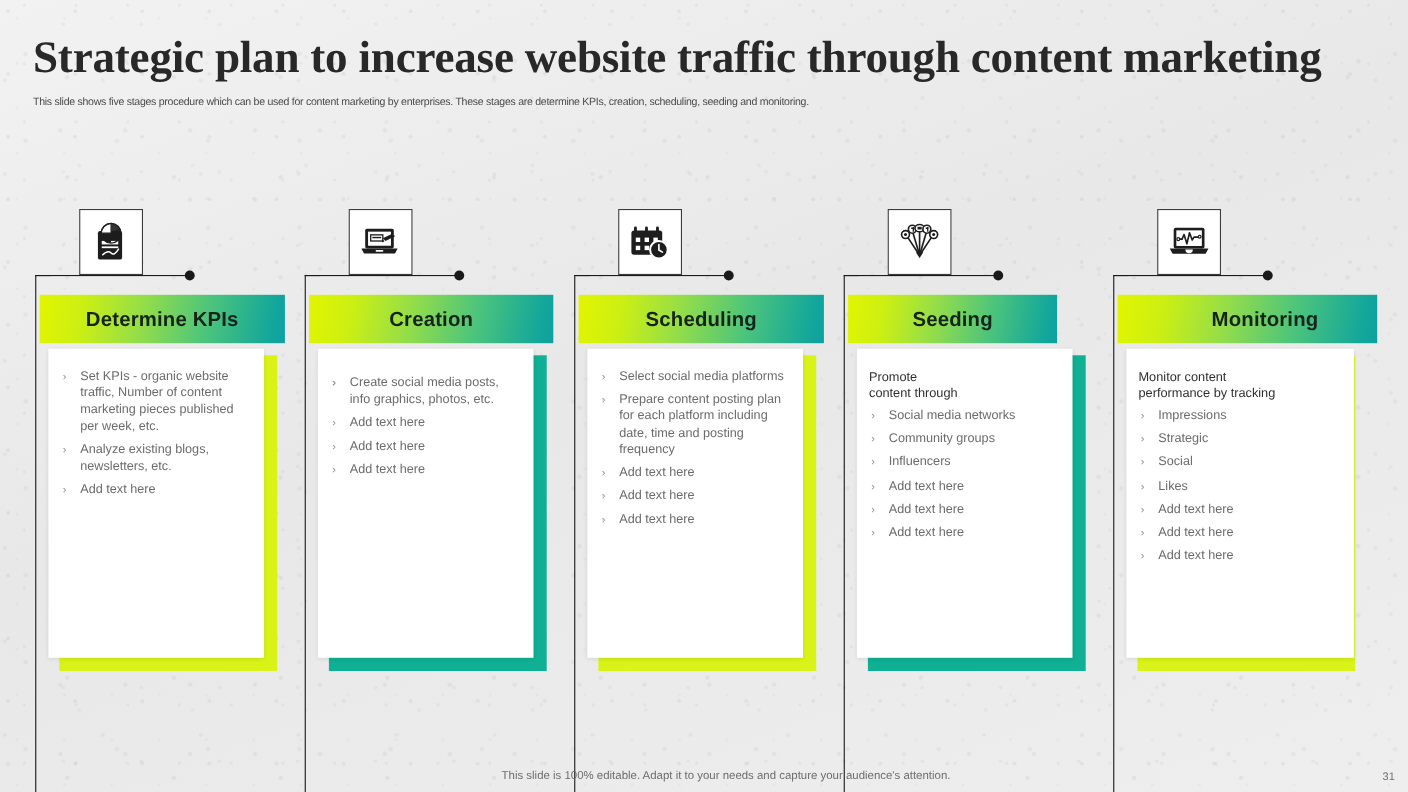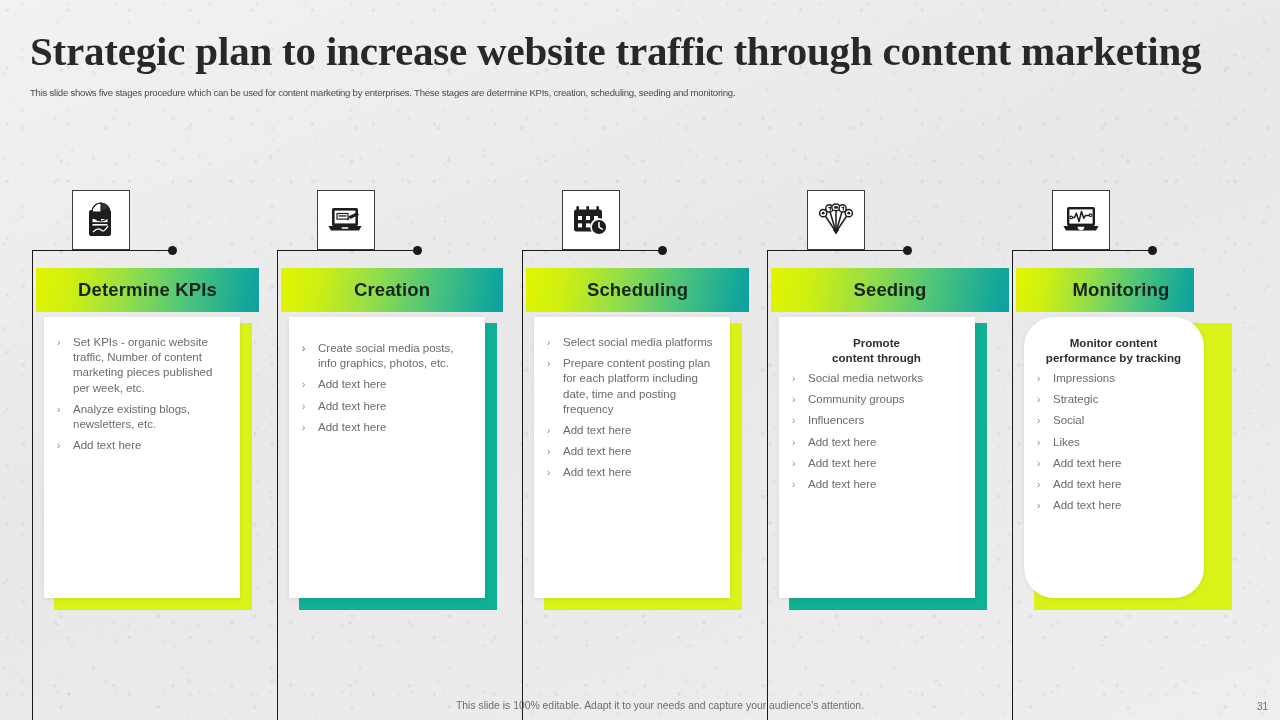--- a/index.html
+++ b/index.html
@@ -168,26 +168,25 @@
     width: 196px;
     height: 281px;
     background: #ffffff;
     box-shadow: 0 1px 4px rgba(0,0,0,.09);
     padding: 18px 12px 10px 11px;
     z-index: 2;
   }
 
   .card-heading {
     font-size: 11.6px;
-    font-weight: bold;
+    font-weight: normal;
     line-height: 15px;
     color: #2e2e2e;
     margin-bottom: 6px;
     white-space: pre-line;
-    text-align: center;
   }
 
   ul.bullets { list-style: none; }
   ul.bullets li {
     position: relative;
     padding-left: 18px;
     font-size: 11.5px;
     line-height: 15.2px;
     color: #6b6b6b;
     margin-bottom: 6px;
@@ -349,21 +348,21 @@
       <circle cx="31.8" cy="10.2" r="3.6" fill="#ffffff" stroke="#1d1d1d" stroke-width="1.5"></circle>
       <path d="M13.3 3.4 v4.2 M11.4 4.5 h2.6" stroke="#1d1d1d" stroke-width="1.2"></path>
       <path d="M26.4 3.4 v4.2 M24.6 4.5 h2.6" stroke="#1d1d1d" stroke-width="1.2"></path>
       <rect x="17.1" y="3.2" width="3.8" height="2.4" fill="#1d1d1d"></rect>
       <circle cx="6.2" cy="10.2" r="1.4" fill="#1d1d1d"></circle>
       <circle cx="31.8" cy="10.2" r="1.4" fill="#1d1d1d"></circle>
     </svg>
           </span>
         </div>
         <div class="slab teal"></div>
-        <div class="bar" style="width: 238px;">
+        <div class="bar" style="width: 190px;">
           <span class="bar-label">Seeding</span>
         </div>
         <div class="card" style="width: 196px;">
           <div class="card-heading">Promote
 content through</div>
           <ul class="bullets">
             <li><span class="chev">›</span><span>Social media networks</span></li>
             <li><span class="chev">›</span><span>Community groups</span></li>
             <li><span class="chev">›</span><span>Influencers</span></li>
             <li><span class="chev">›</span><span>Add text here</span></li>
@@ -383,24 +382,24 @@
       <rect x="7.4" y="5.4" width="23.2" height="14.2" fill="#ffffff"></rect>
       <path d="M9.6 13.4 h3 l1.8 -4.2 l2.6 8.4 l2.4 -10 l2.4 6.6 l1.6 -2.6 h3.4" stroke="#1d1d1d" stroke-width="1.5" fill="none" stroke-linejoin="round" stroke-linecap="round"></path>
       <circle cx="9.2" cy="13.4" r="1.3" fill="#ffffff" stroke="#1d1d1d" stroke-width="1.1"></circle>
       <circle cx="28.6" cy="11.2" r="1.3" fill="#ffffff" stroke="#1d1d1d" stroke-width="1.1"></circle>
       <path d="M1.4 22 h35.2 l-2.6 4.6 h-30 z" fill="#1d1d1d"></path>
       <path d="M15.6 22.8 h6.8 a3.4 3.4 0 0 1 -6.8 0 z" fill="#ffffff"></path>
     </svg>
           </span>
         </div>
         <div class="slab yellow"></div>
-        <div class="bar" style="width: 178px; padding-left: 32px;">
+        <div class="bar" style="width: 236px; padding-left: 32px;">
           <span class="bar-label">Monitoring</span>
         </div>
-        <div class="card" style="width: 180px; border-radius: 30px;">
+        <div class="card" style="width: 207px;">
           <div class="card-heading">Monitor content
 performance by tracking</div>
           <ul class="bullets">
             <li><span class="chev">›</span><span>Impressions</span></li>
             <li><span class="chev">›</span><span>Strategic</span></li>
             <li><span class="chev">›</span><span>Social</span></li>
             <li><span class="chev">›</span><span>Likes</span></li>
             <li><span class="chev">›</span><span>Add text here</span></li>
             <li><span class="chev">›</span><span>Add text here</span></li>
             <li><span class="chev">›</span><span>Add text here</span></li>

